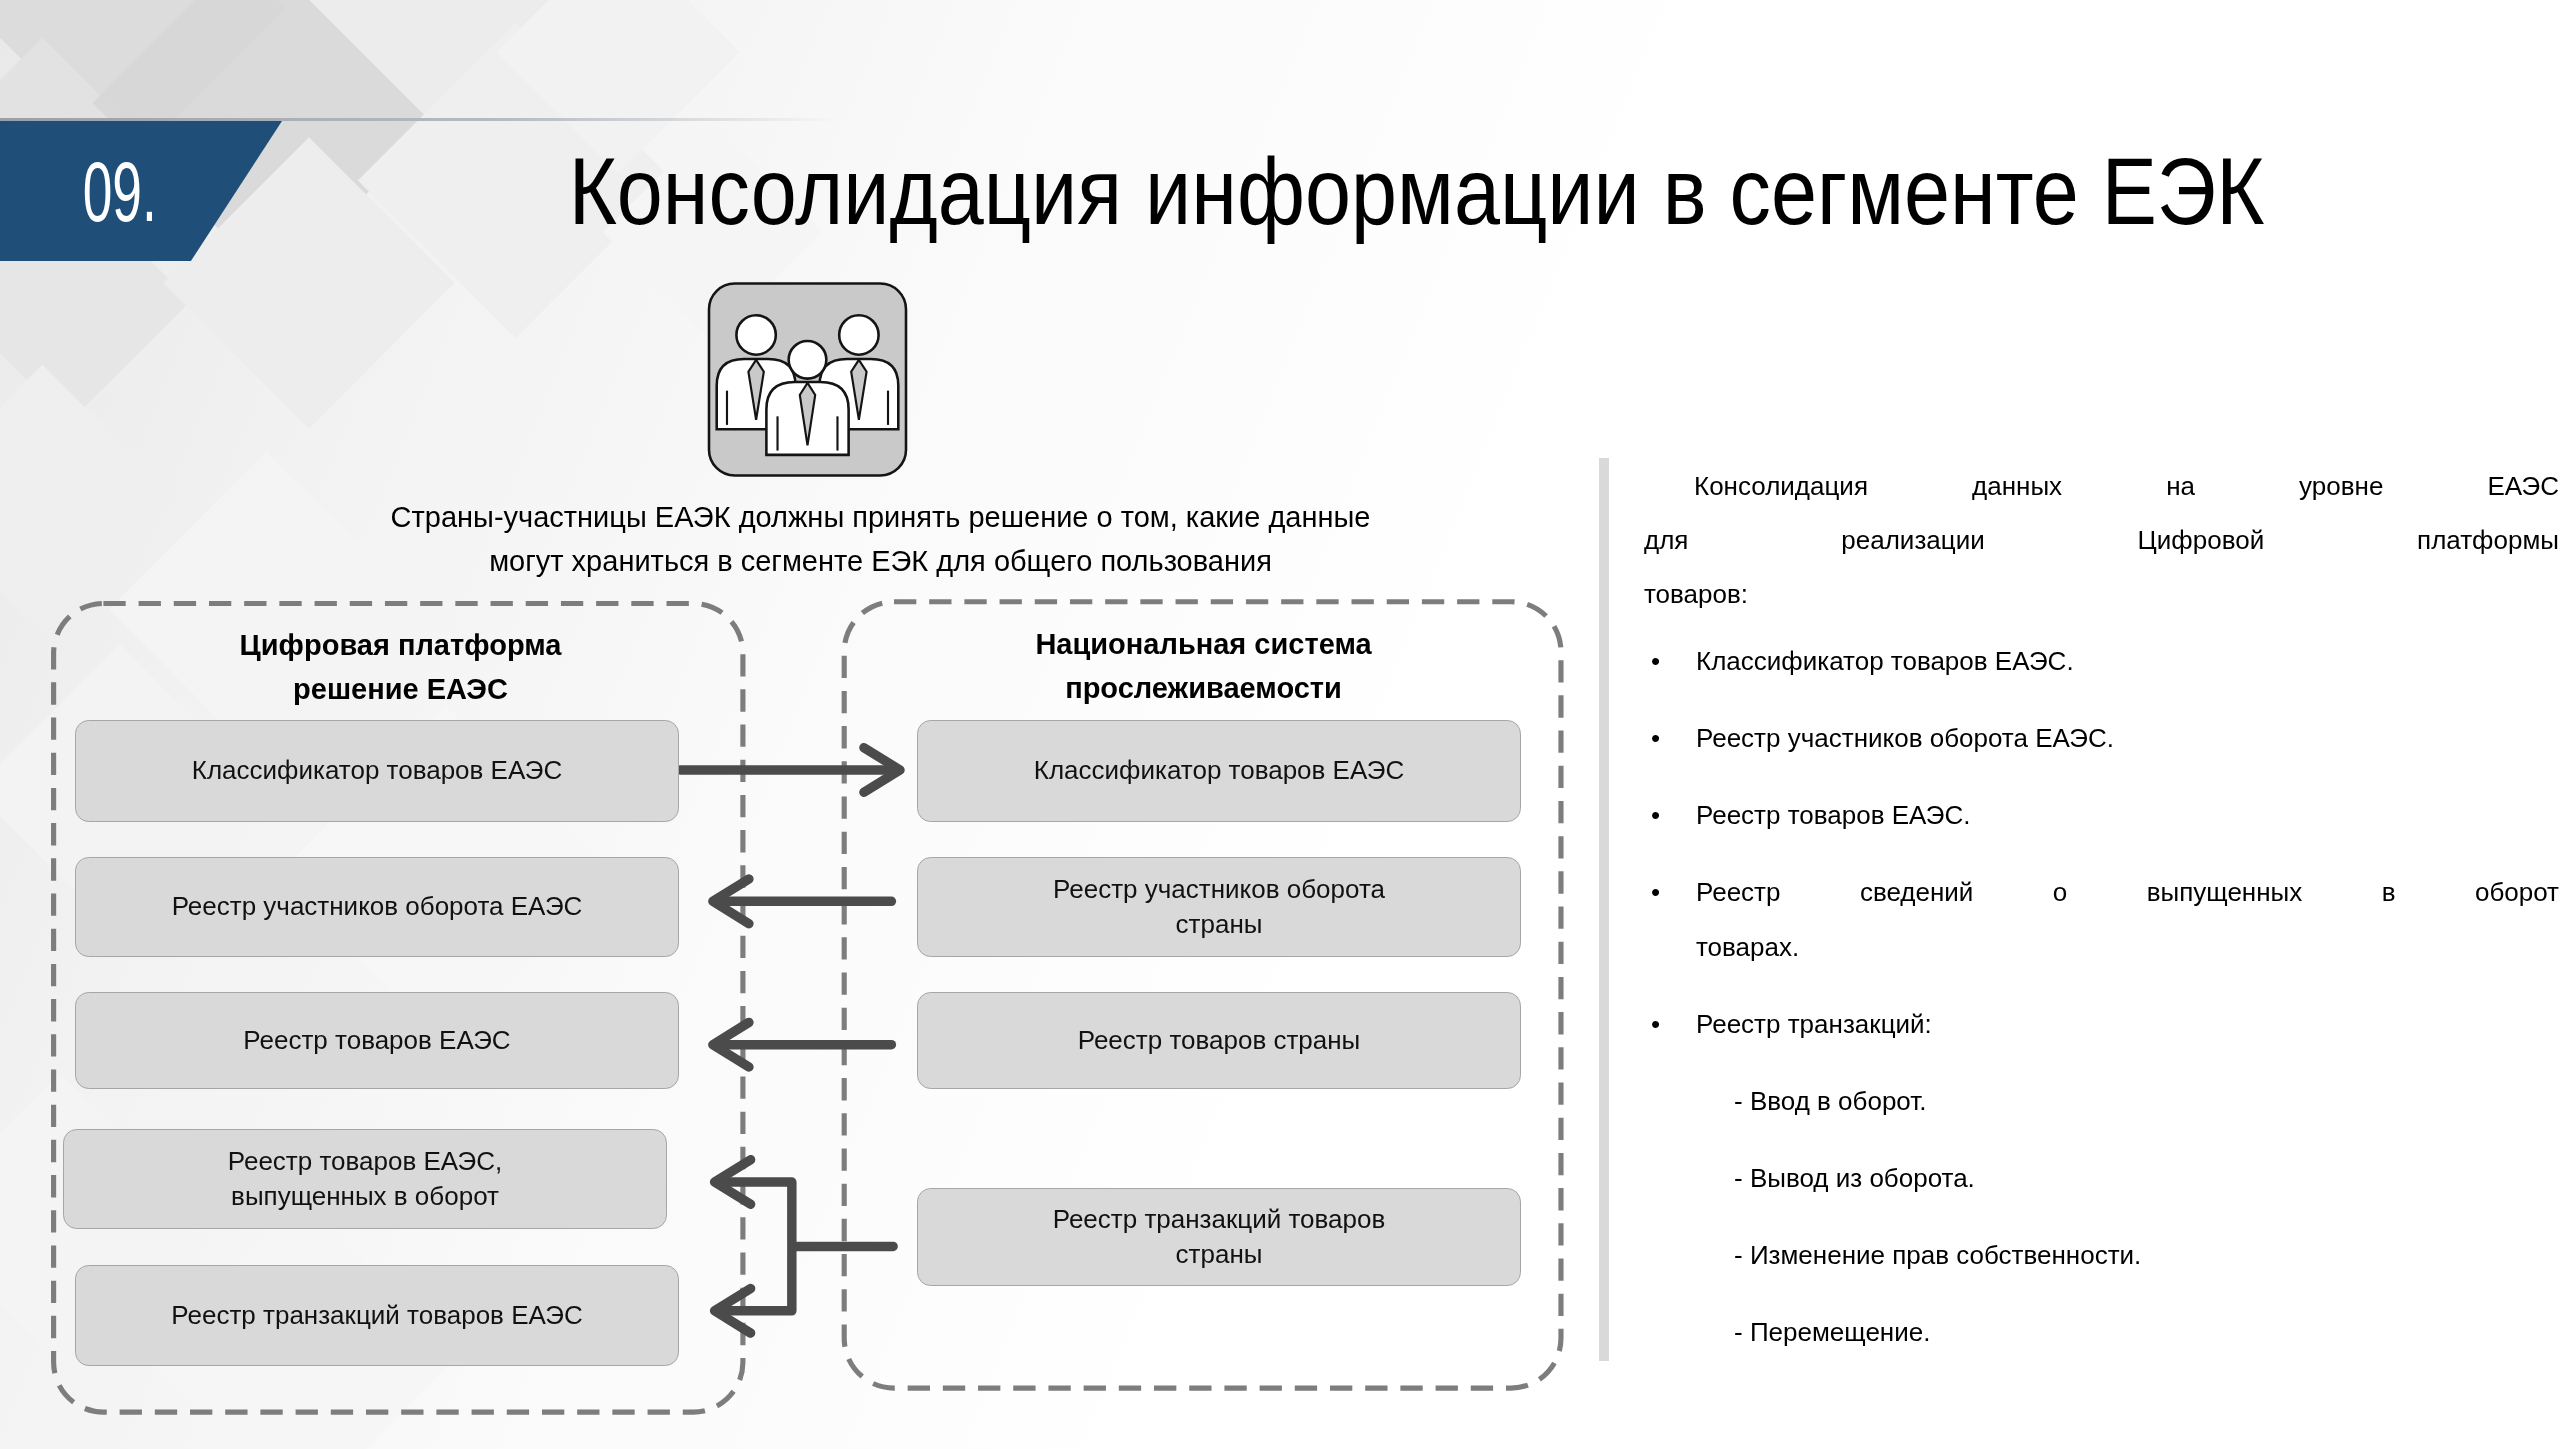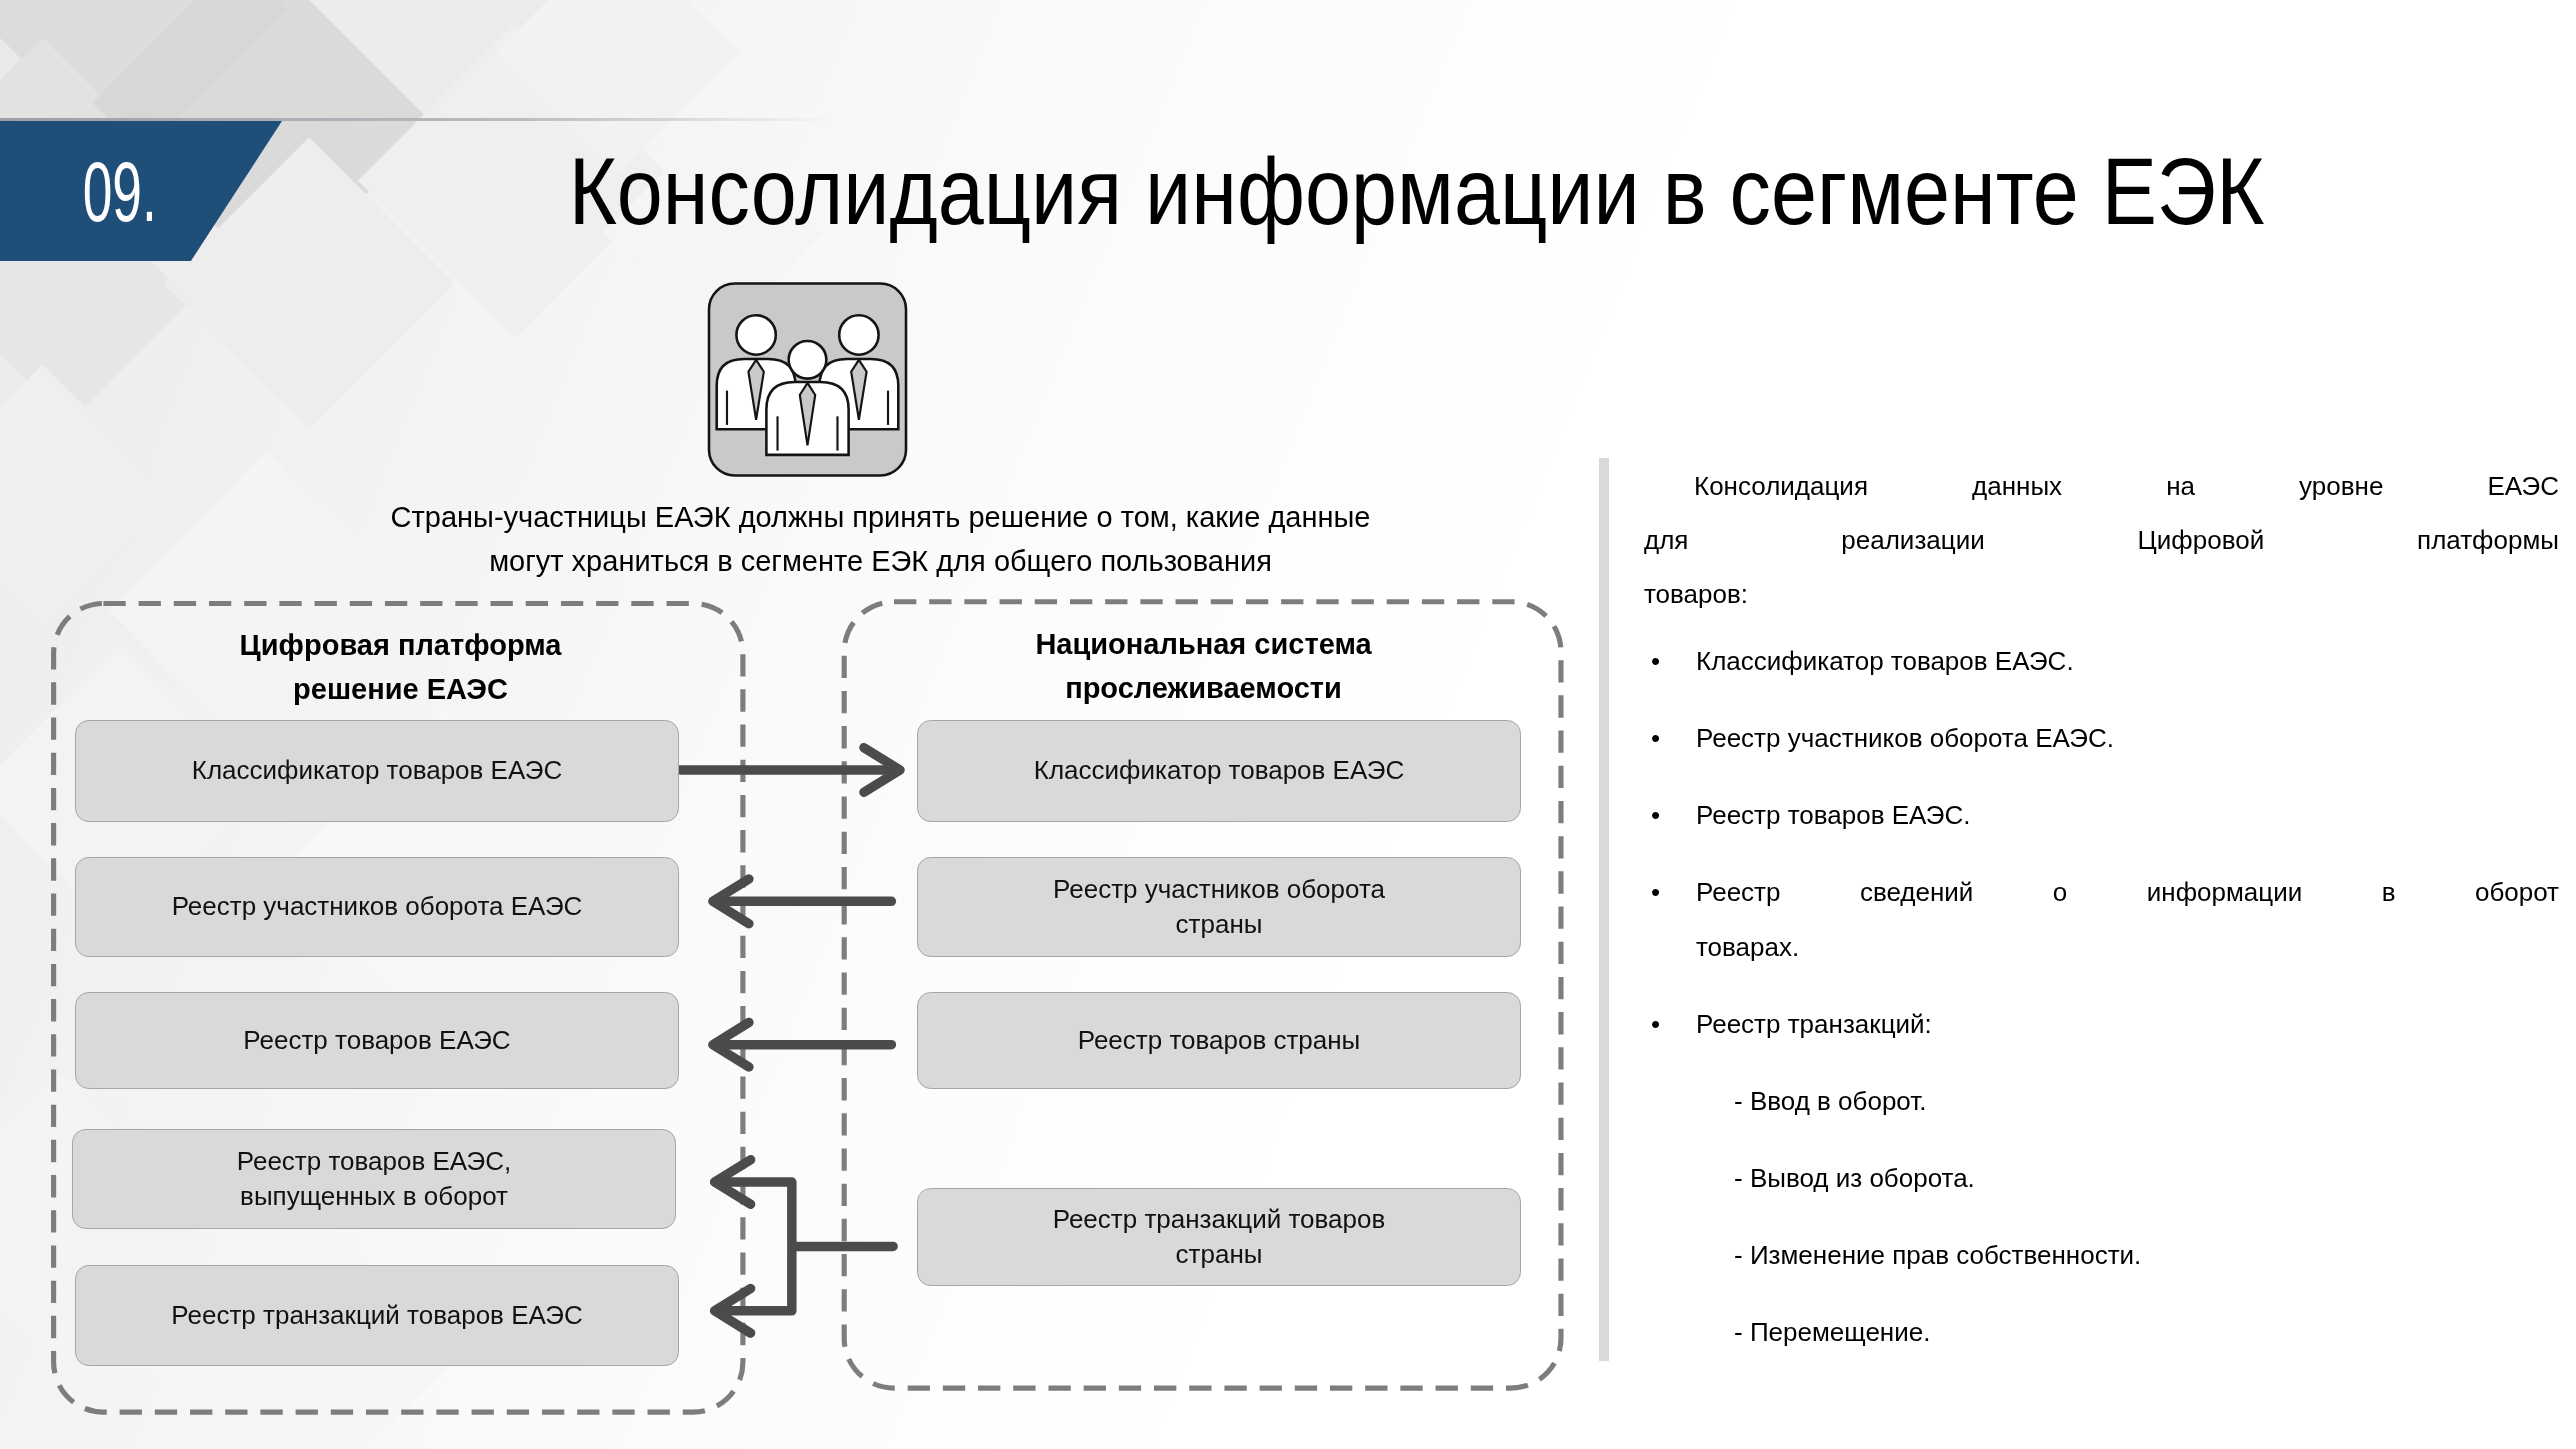--- a/index.html
+++ b/index.html
@@ -131,21 +131,21 @@
 </svg>
 
 <div class="hdr left">Цифровая платформа
 решение ЕАЭС</div>
 <div class="hdr right">Национальная система
 прослеживаемости</div>
 
 <div class="box" style="left:75px;top:720px;height:102px;">Классификатор товаров ЕАЭС</div>
 <div class="box" style="left:75px;top:857px;height:100px;">Реестр участников оборота ЕАЭС</div>
 <div class="box" style="left:75px;top:992px;height:97px;">Реестр товаров ЕАЭС</div>
-<div class="box" style="left:72px;top:1129px;height:100px;">Реестр товаров ЕАЭС,
+<div class="box" style="left:63px;top:1129px;height:100px;">Реестр товаров ЕАЭС,
 выпущенных в оборот</div>
 <div class="box" style="left:75px;top:1265px;height:101px;">Реестр транзакций товаров ЕАЭС</div>
 
 <div class="box" style="left:917px;top:720px;height:102px;">Классификатор товаров ЕАЭС</div>
 <div class="box" style="left:917px;top:857px;height:100px;">Реестр участников оборота
 страны</div>
 <div class="box" style="left:917px;top:992px;height:97px;">Реестр товаров страны</div>
 <div class="box" style="left:917px;top:1188px;height:98px;">Реестр транзакций товаров
 страны</div>
 
@@ -164,21 +164,21 @@
     <div class="bullet">
       <span class="dot">•</span>
       <span class="bl">Реестр участников оборота ЕАЭС.</span>
     </div>
     <div class="bullet">
       <span class="dot">•</span>
       <span class="bl">Реестр товаров ЕАЭС.</span>
     </div>
     <div class="bullet">
       <span class="dot">•</span>
-      <span class="bl j">Реестр сведений о информации в оборот</span>
+      <span class="bl j">Реестр сведений о выпущенных в оборот</span>
       <span class="bl">товарах.</span>
     </div>
     <div class="bullet">
       <span class="dot">•</span>
       <span class="bl">Реестр транзакций:</span>
     </div>
   </div>
 
   <div class="sub firstsub">- Ввод в оборот.</div>
   <div class="sub">- Вывод из оборота.</div>

